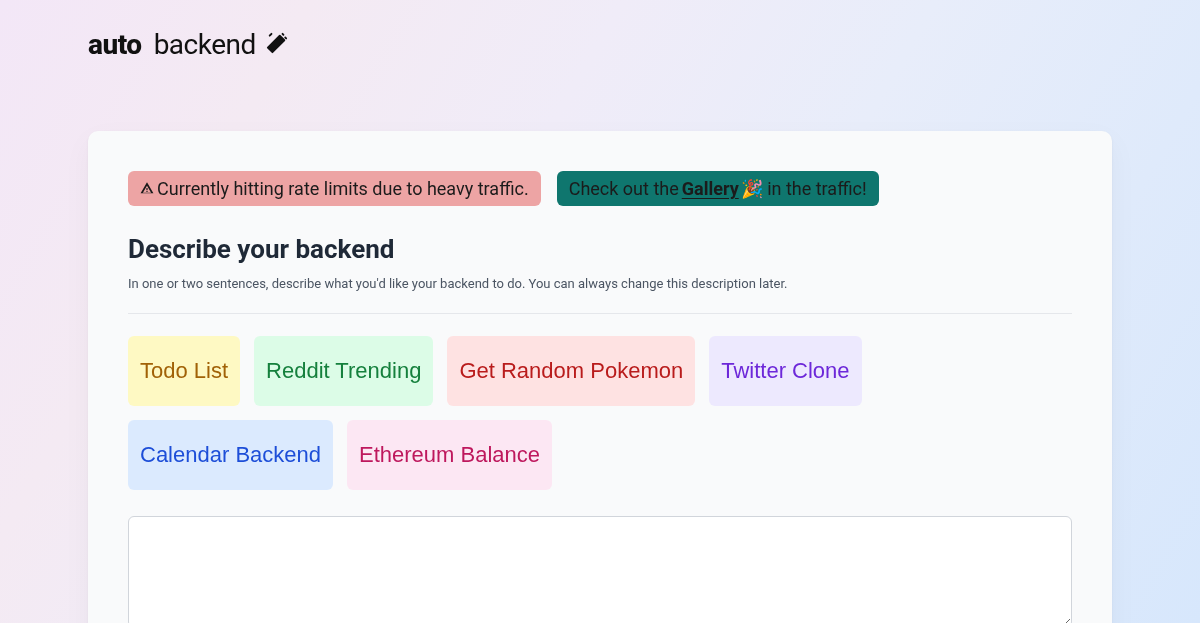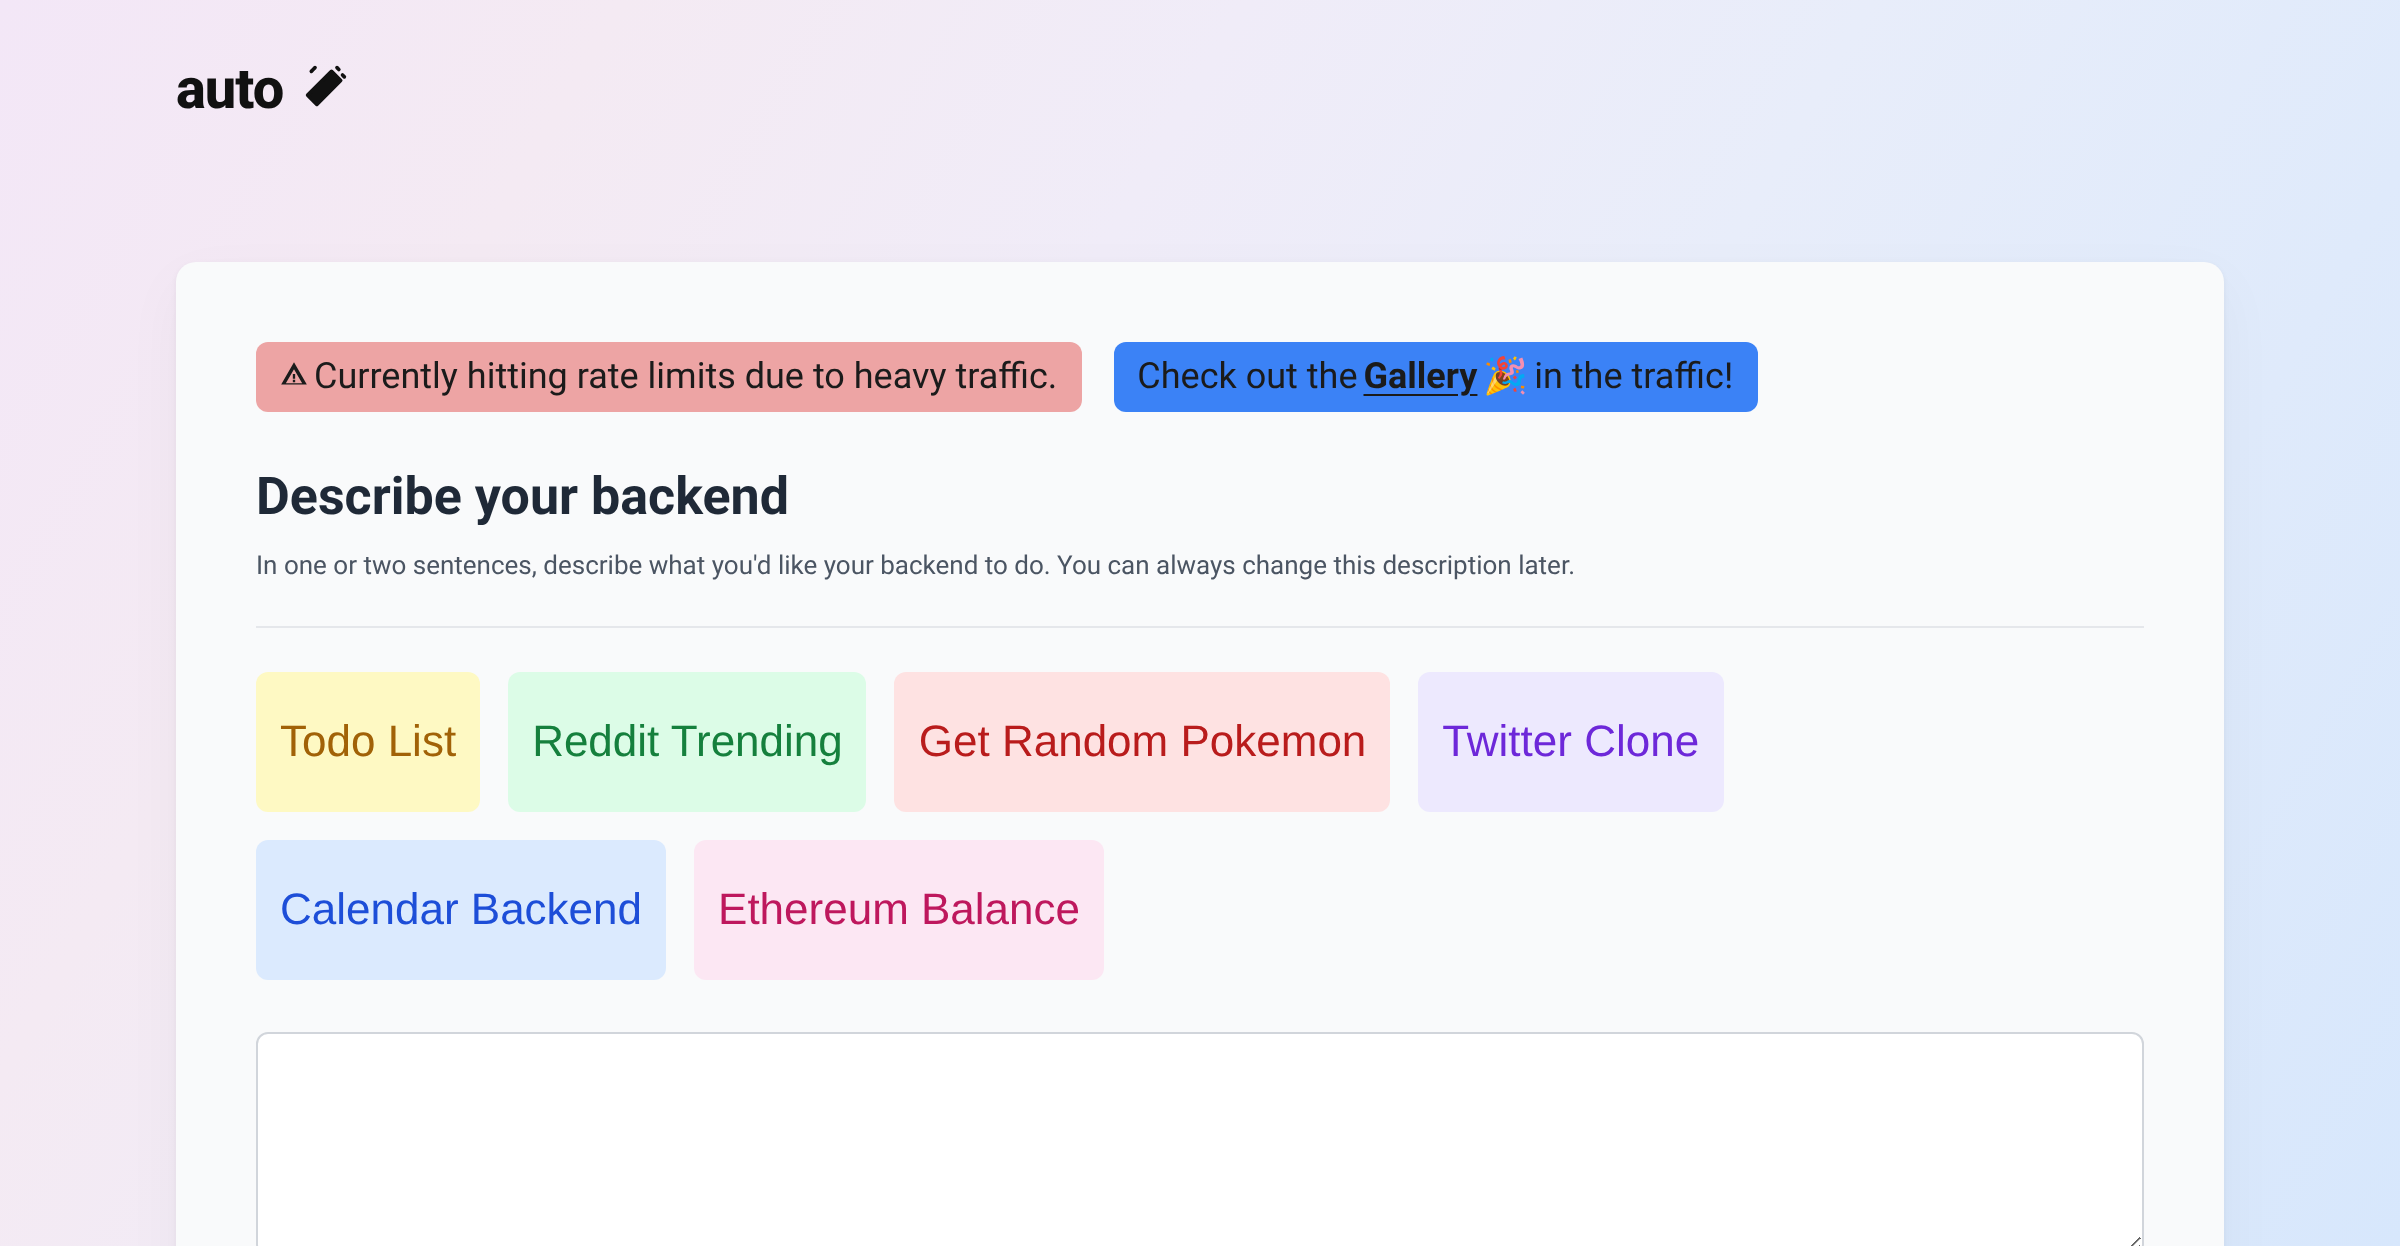--- a/index.html
+++ b/index.html
@@ -45,21 +45,21 @@
   .alert {
     display: inline-flex;
     align-items: center;
     gap: 3px;
     border-radius: 6px;
     padding: 5px 12px;
     font-size: 18px;
     line-height: 1.4;
   }
   .alert-red { background: #eda4a4; color: #1b1b1b; }
-  .alert-yellow { background: #3b82f6; color: #1b1b1b; }
+  .alert-yellow { background: #0f766e; color: #1b1b1b; }
   .alert-red svg { width: 14px; height: 14px; flex: none; }
   .gallery-link {
     font-weight: 700;
     text-decoration: underline;
     text-underline-offset: 3px;
     cursor: pointer;
   }
 
   h2.section-title {
     margin-top: 28px;
@@ -144,20 +144,21 @@
     text-align: right;
   }
 </style>
 </head>
 <body>
 
 <div class="page">
 
   <div class="logo">
     <span class="bold">auto</span>
+    <span class="light">backend</span>
     <span>
       <svg viewBox="0 0 24 24" fill="none" stroke="#111" stroke-width="2" stroke-linecap="round" stroke-linejoin="round">
         <path d="M15 4l5 5L7 22l-5-5L15 4z" fill="#111"></path>
         <path d="M18 2l1 1M21 6l1 1M4 4l1-1M6 2l-1 1" stroke="#111"></path>
       </svg>
     </span>
   </div>
 
   <div class="card">
 

